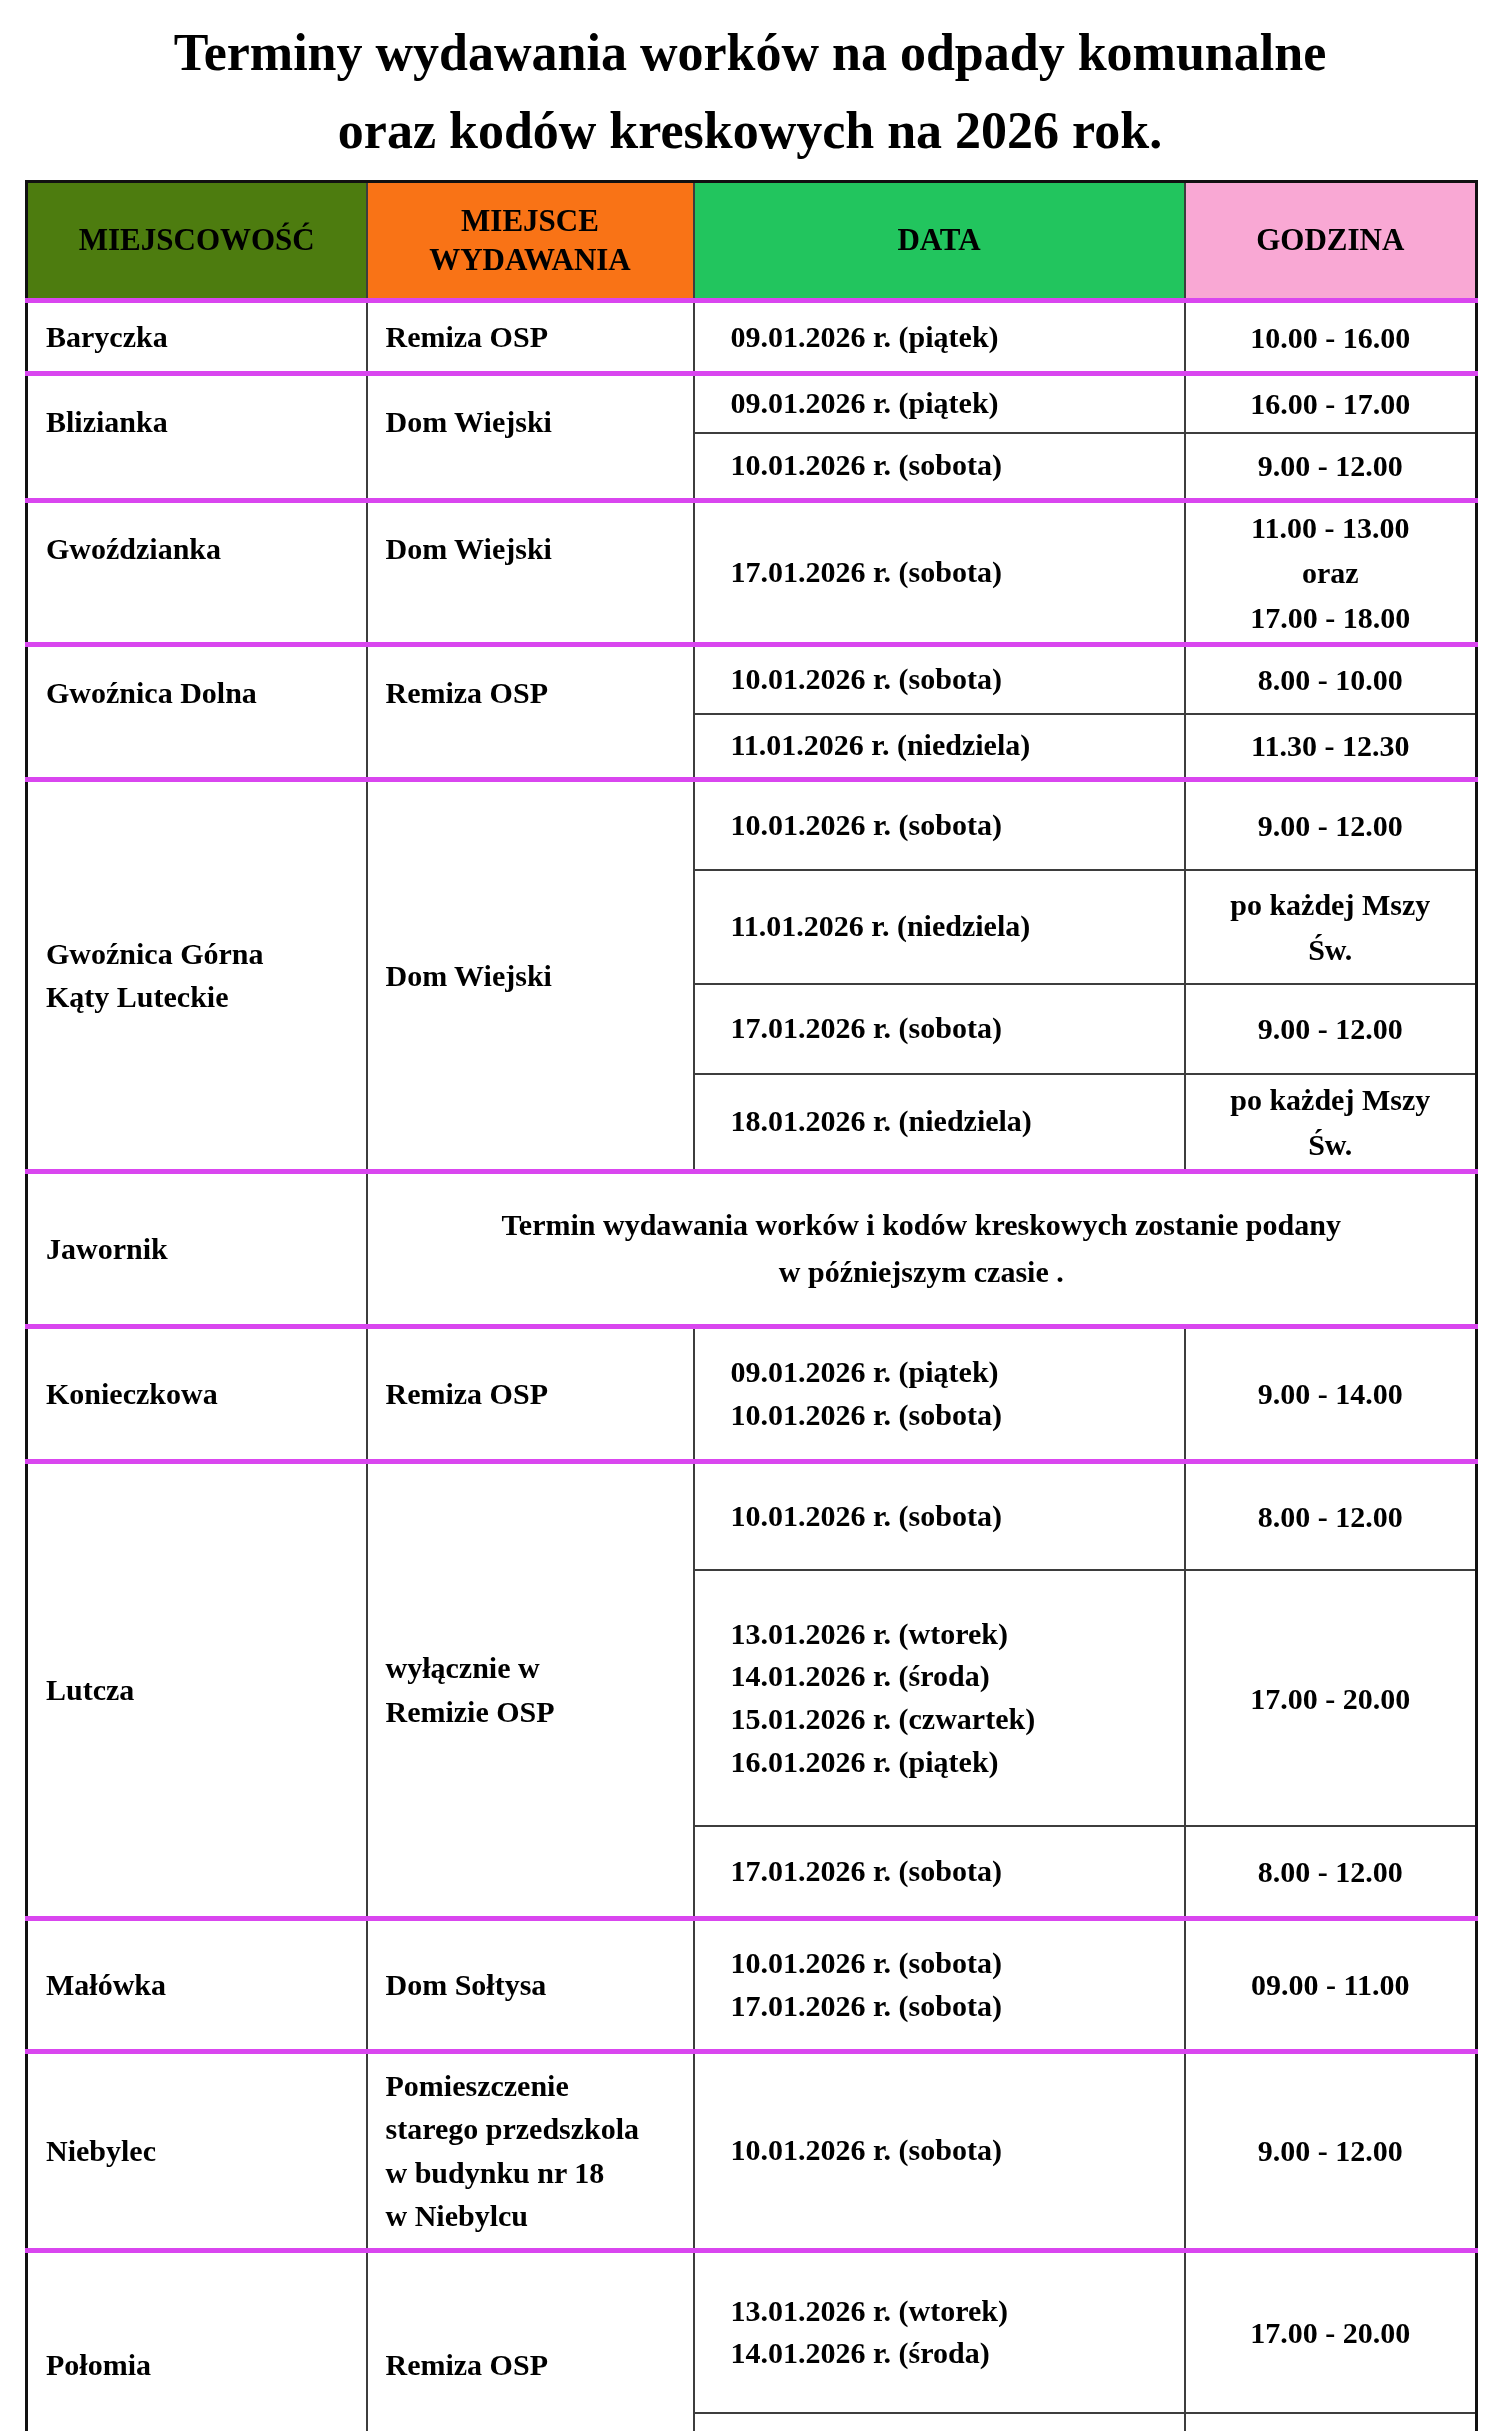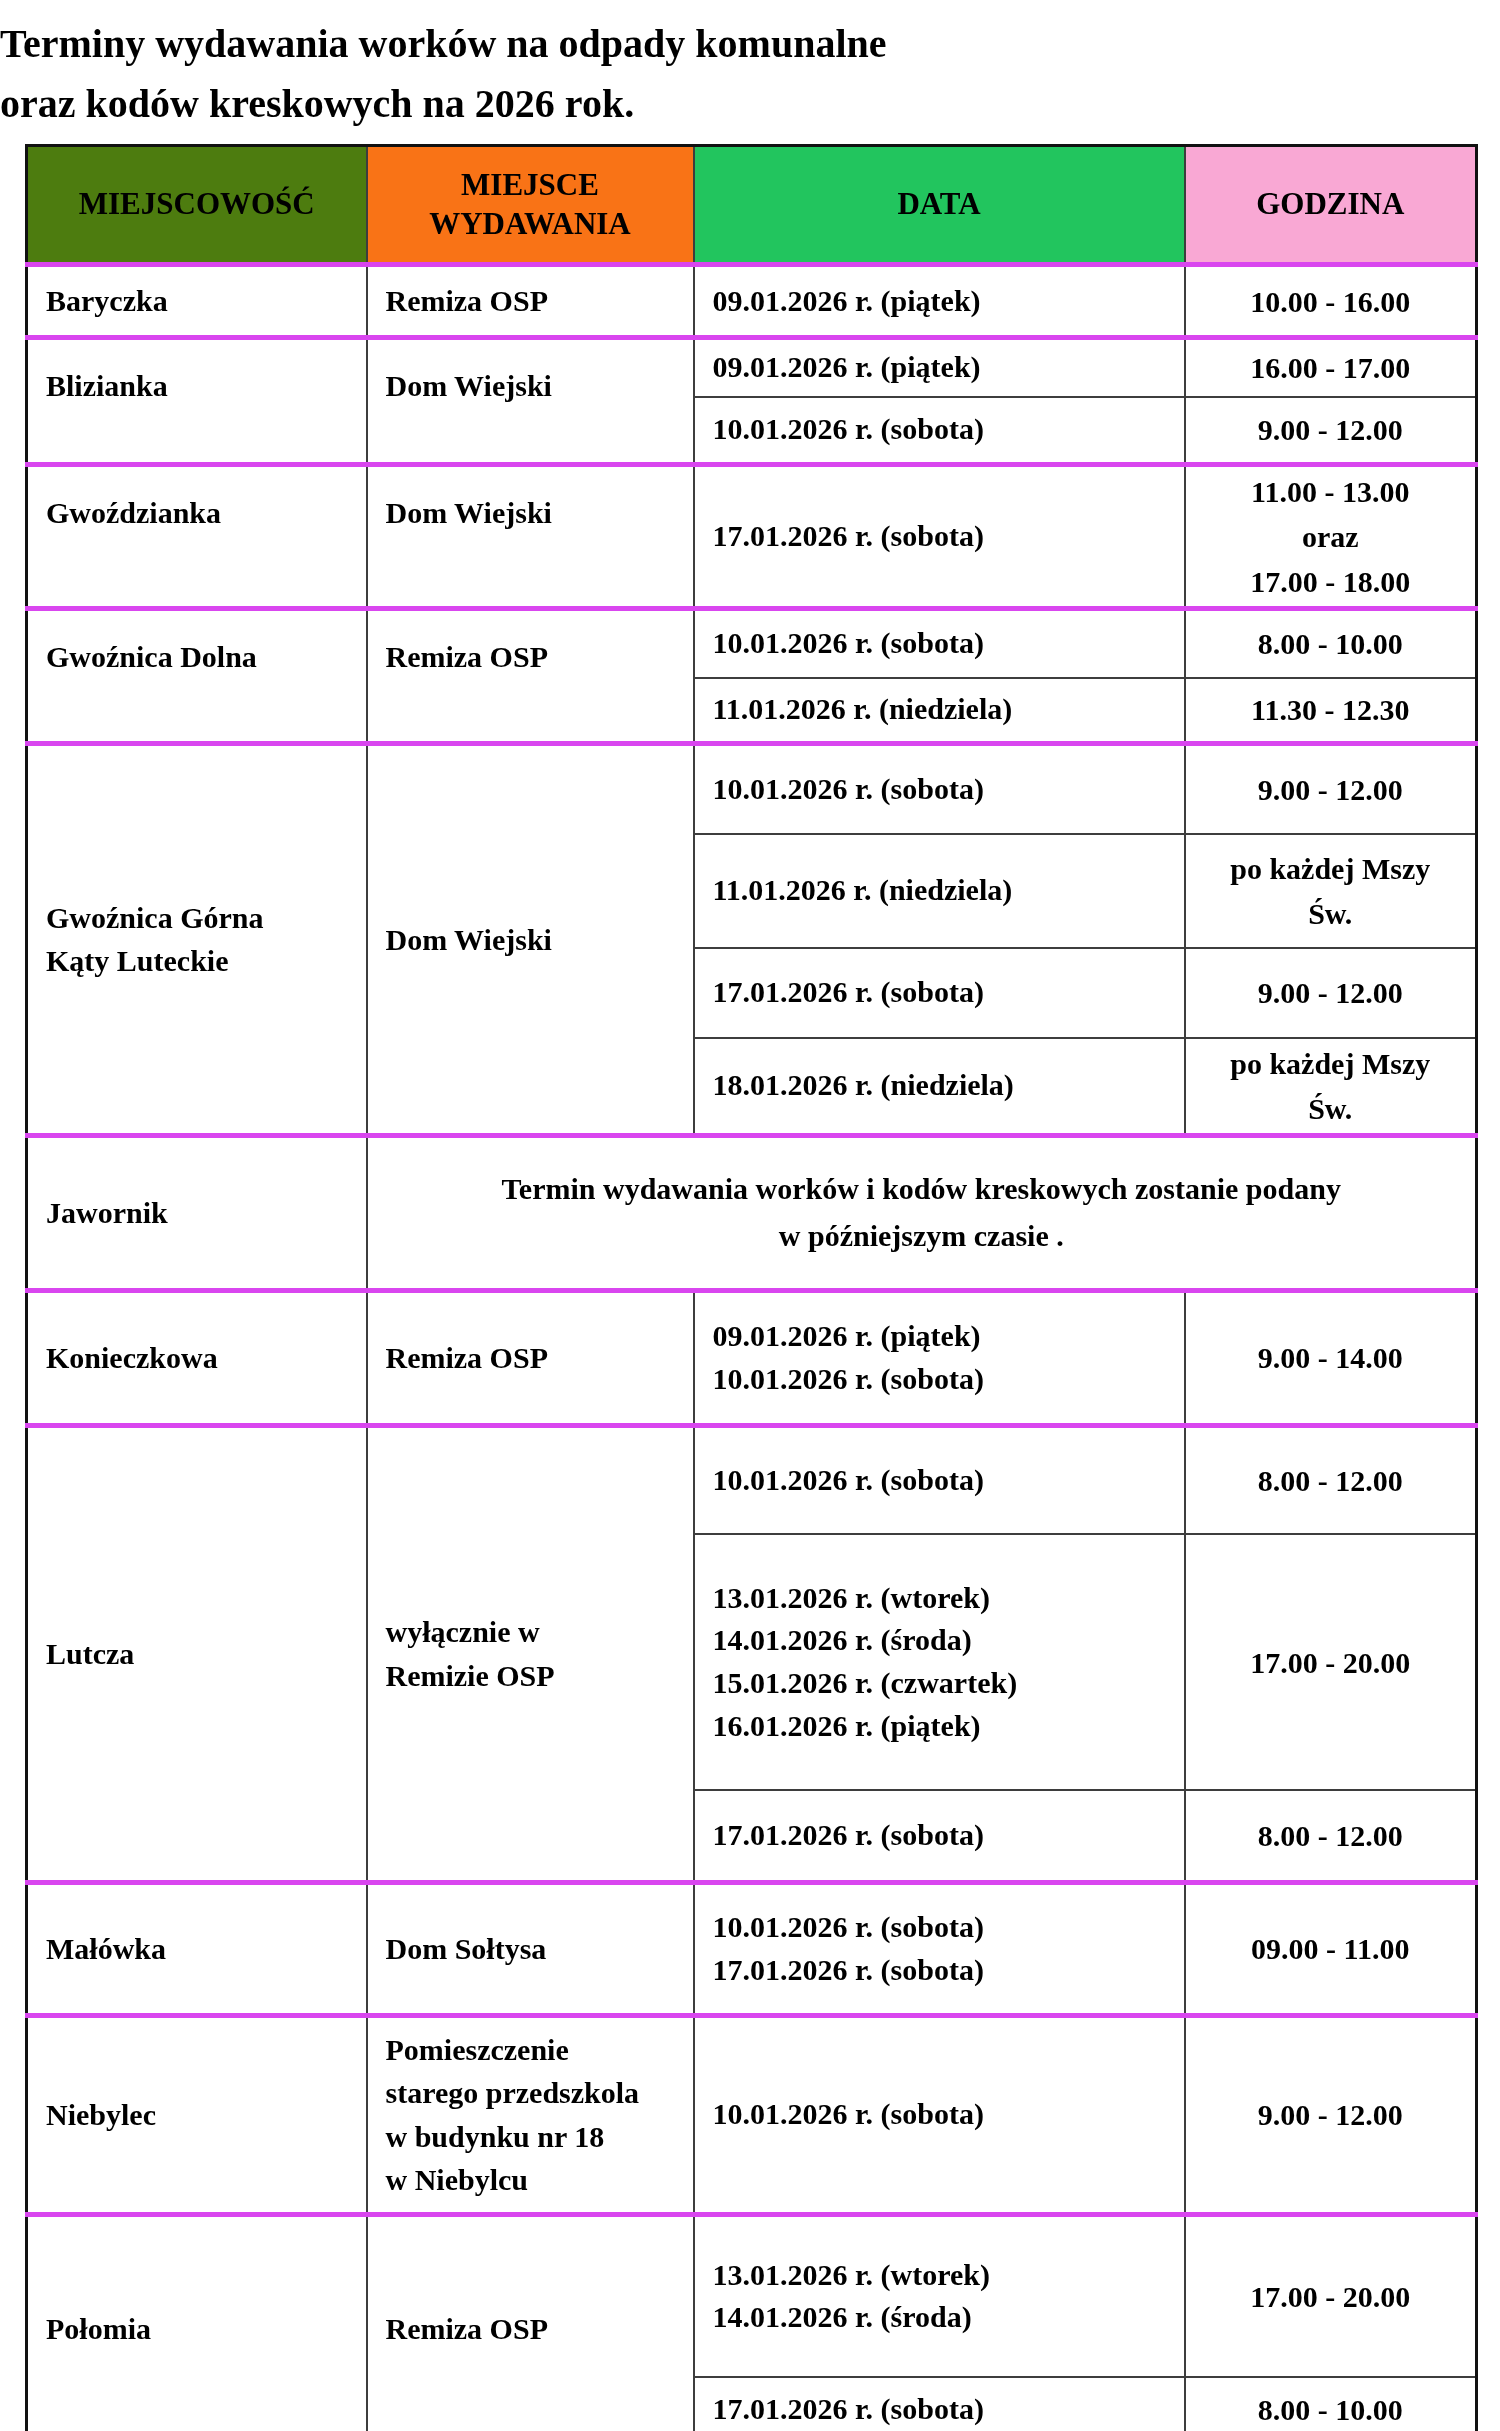--- a/index.html
+++ b/index.html
@@ -3,23 +3,23 @@
 <meta charset="utf-8">
 <style>
   html,body { margin:0; padding:0; background:#ffffff; }
   body {
     width:1500px;
     font-family:"Liberation Serif", serif;
     font-weight:bold;
     color:#000;
   }
   .title {
-    text-align:left;
+    text-align:center;
     padding-top:14px;
-    font-size:40px;
+    font-size:52px;
     line-height:1.5;
   }
   table.schedule {
     border-collapse:collapse;
     table-layout:fixed;
     width:1450px;
     margin:10px 0 20px 25px;
     border:3px solid #111;
   }
   .schedule th, .schedule td {
@@ -32,21 +32,21 @@
   }
   .schedule thead th {
     height:111px;
     font-size:31px;
     text-align:center;
     line-height:1.25;
   }
   tr.grp > td { border-top:5px solid #d946ef; }
   td.place { text-align:left; padding-left:18px; line-height:1.45; }
   td.venue { text-align:left; padding-left:18px; line-height:1.45; }
-  td.date  { text-align:left; padding-left:18px; line-height:1.42; }
+  td.date  { text-align:left; padding-left:36px; line-height:1.42; }
   td.time  { text-align:center; line-height:1.5; }
   td.note  { text-align:center; line-height:1.55; }
   td.vtop  { vertical-align:top; padding-top:24px; }
 </style>
 </head>
 <body>
 
 <div class="title">
   <div>Terminy wydawania worków na odpady komunalne</div>
   <div>oraz kodów kreskowych  na 2026 rok.</div>

